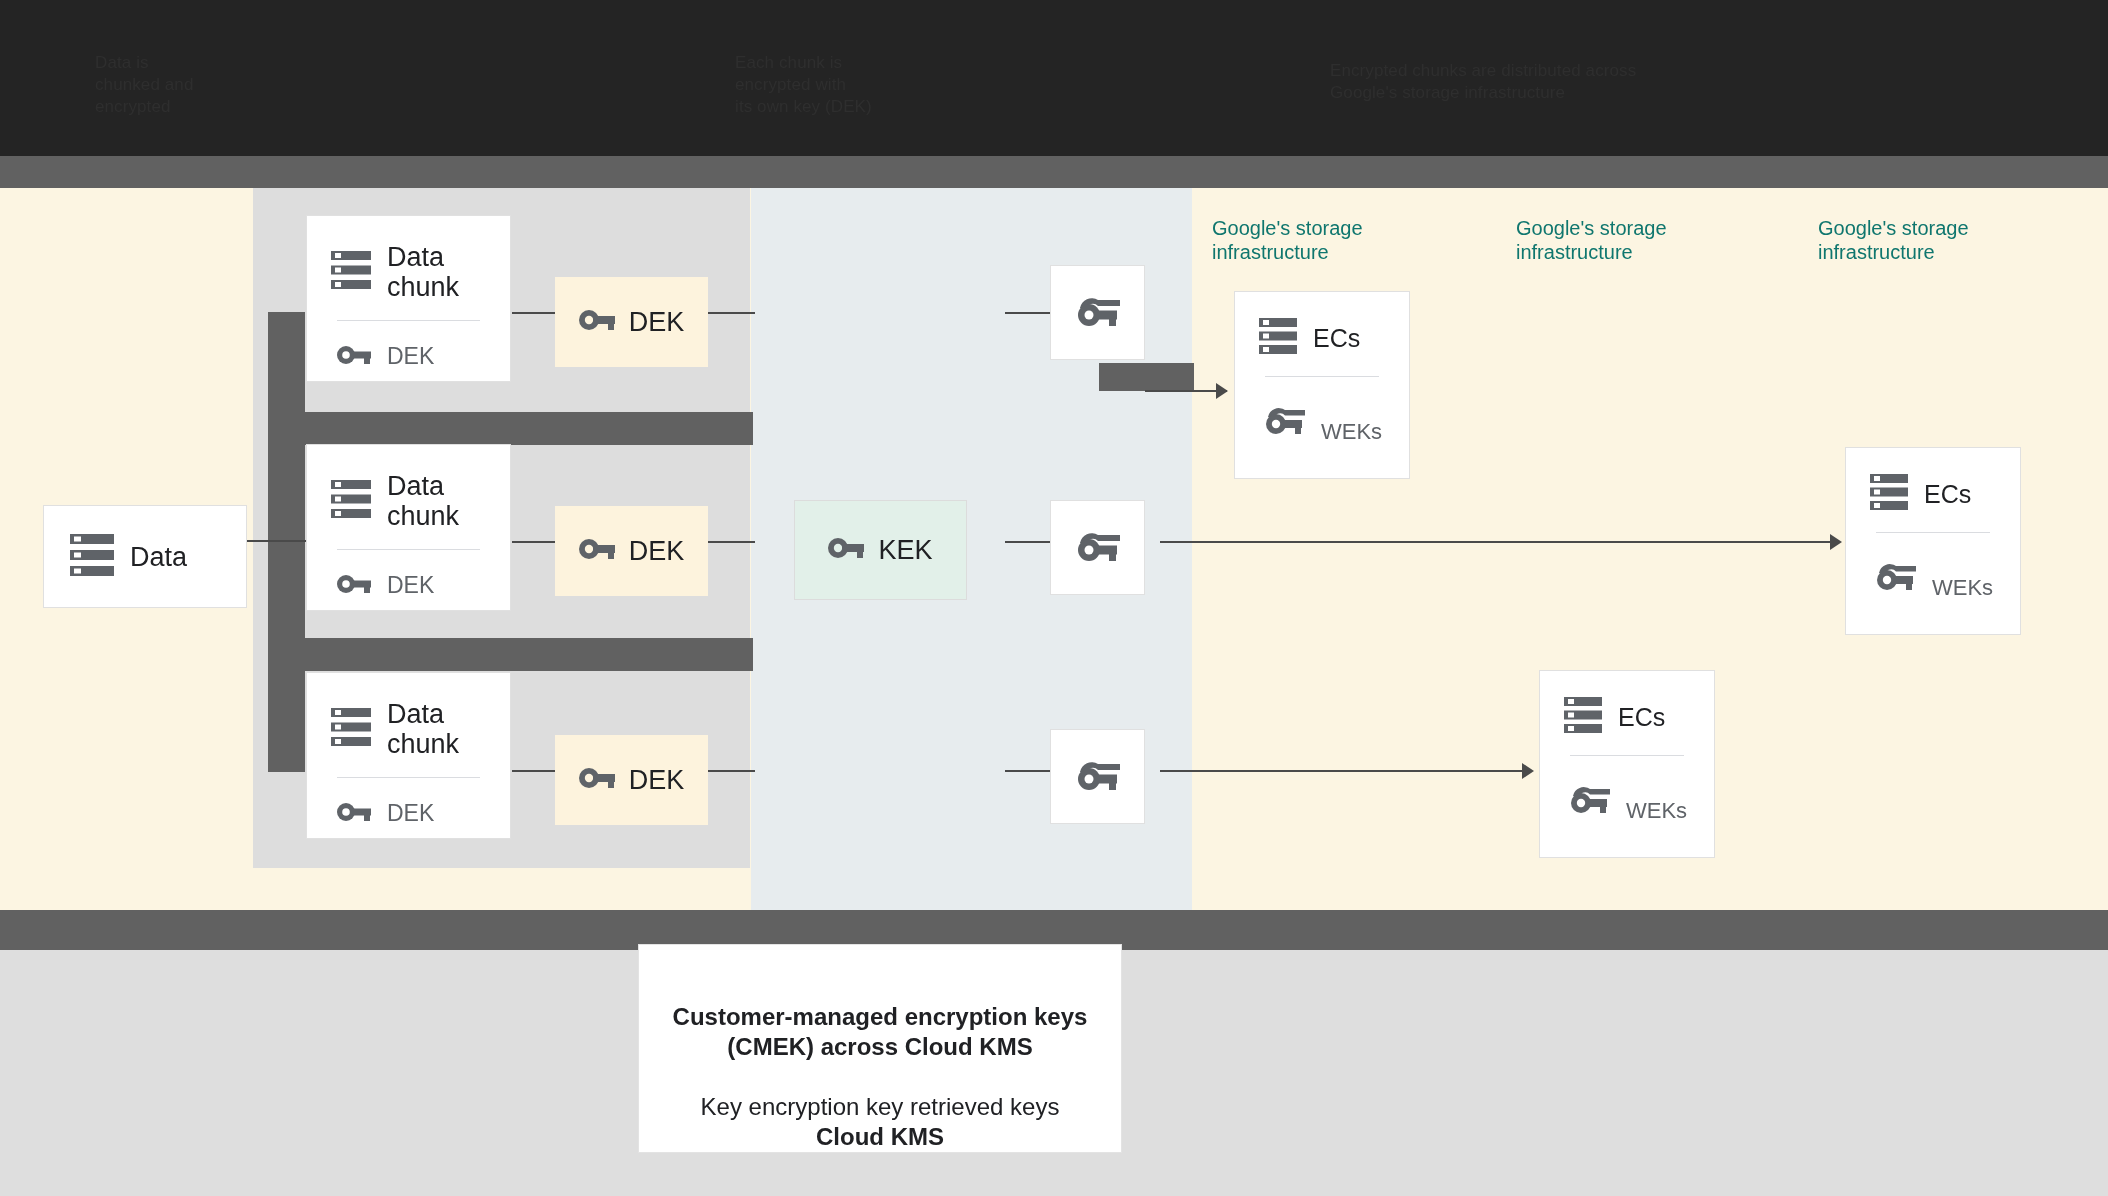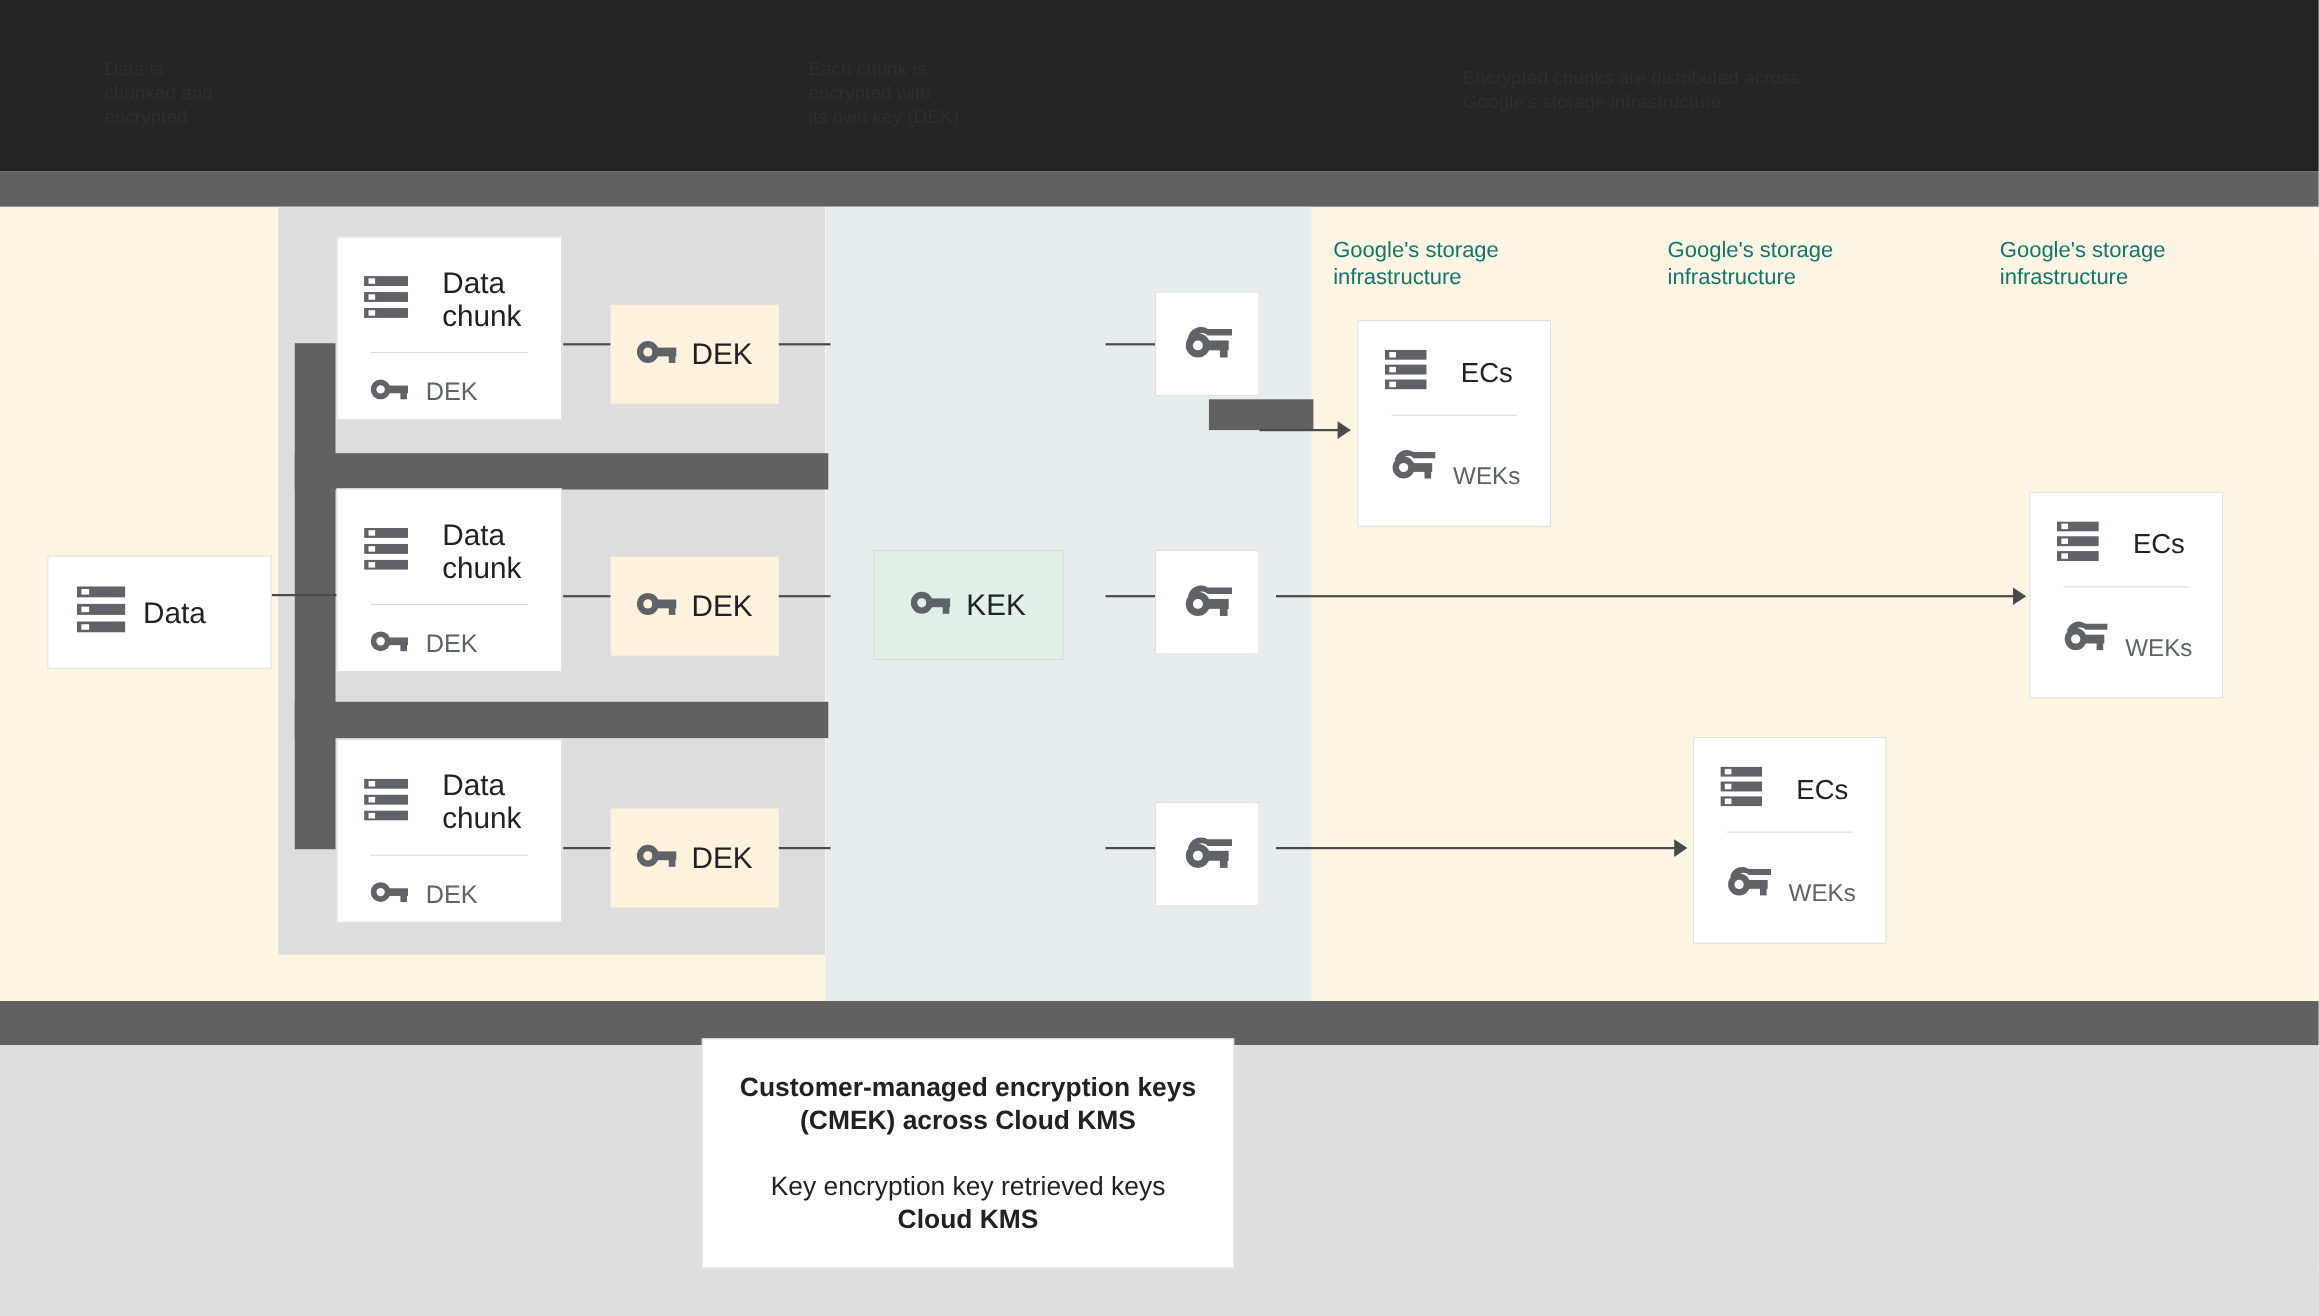--- a/index.html
+++ b/index.html
@@ -84,21 +84,21 @@
     border-top:8px solid transparent;
     border-bottom:8px solid transparent;
     border-left:12px solid #4a4a4a;
   }
 
   
   .card {
     position:absolute; background:#ffffff; border:1px solid #e0e0e0;
   }
   .card-top {
-    display:flex; align-items:center; gap:31px;
+    display:flex; align-items:center; gap:16px;
     padding:26px 24px 8px 24px;
   }
   .card-title {
     font-size:27px; color:#202124; line-height:30px;
   }
   .card-divider {
     height:1px; background:#dadce0; margin:10px 30px 0 30px;
   }
   .card-bottom {
     display:flex; align-items:center; gap:16px;
@@ -158,21 +158,21 @@
   }
   .infra1 { left:1212px; top:216px; }
   .infra2 { left:1516px; top:216px; }
   .infra3 { left:1818px; top:216px; }
 
   
   .caption {
     position:absolute; left:638px; top:944px; width:484px; height:209px;
     background:#ffffff; border:1px solid #e3e3e3;
     display:flex; flex-direction:column; align-items:center;
-    justify-content:center; text-align:center; padding:0 30px;
+    justify-content:flex-end; text-align:center; padding:0 30px;
   }
   .cap-strong {
     font-size:24px; font-weight:bold; color:#202124; line-height:30px;
   }
   .cap-gap { height:30px; }
   .cap-normal {
     font-size:24px; color:#202124; line-height:30px;
   }
   .cap-normal b { font-weight:bold; }
 

